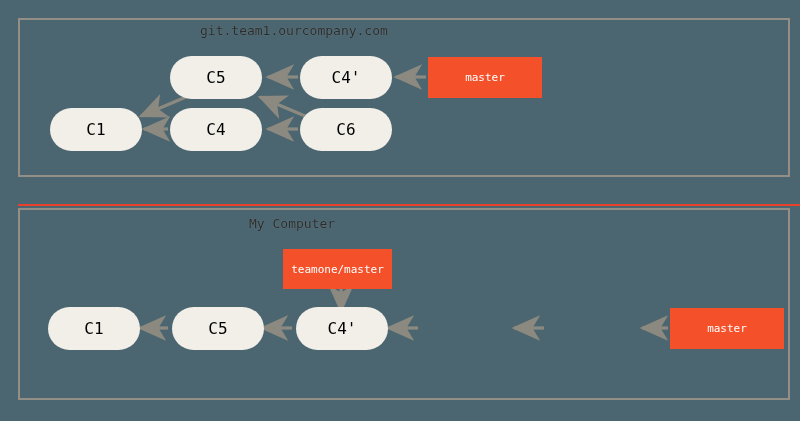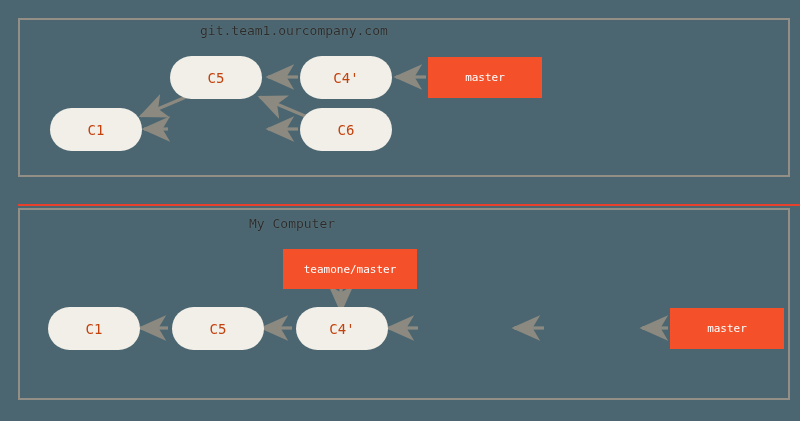--- a/index.html
+++ b/index.html
@@ -54,22 +54,22 @@
   #title-server { left: 200px; top: 23px; }
   #title-local  { left: 249px; top: 216px; }
 
   
   .commit {
     position: absolute;
     width: 92px;
     height: 43px;
     background: #f1efe8;
     border-radius: 22px;
-    color: #c2410c;
-    font-size: 14px;
+    color: #000000;
+    font-size: 16px;
     display: flex;
     align-items: center;
     justify-content: center;
     box-sizing: border-box;
     z-index: 3;
   }
 
   
   .refbox {
     position: absolute;
@@ -140,36 +140,37 @@
   <div class="panel" id="panel-server"></div>
 
   <div class="panel-title" id="title-server">git.team1.ourcompany.com</div>
 
   <div class="commit" style="left:170px; top:56px;">C5</div>
 
   <div class="commit" style="left:300px; top:56px;">C4'</div>
 
   <div class="commit" style="left:50px; top:108px;">C1</div>
 
+  <div class="commit" style="left:170px; top:108px;">C4</div>
 
   <div class="commit" style="left:300px; top:108px;text-align:center;">C6</div>
 
   <div class="refbox" style="left:428px; top:57px; width:114px; height:41px;">master</div>
 
   <div class="red-rule"></div>
 
   <div class="panel" id="panel-local"></div>
 
   <div class="panel-title" id="title-local">My Computer</div>
 
   <div class="commit" style="left:48px; top:307px;">C1</div>
 
   <div class="commit" style="left:172px; top:307px;">C5</div>
 
   <div class="commit" style="left:296px; top:307px;">C4'</div>
 
 
 
-  <div class="refbox" style="left:283px; top:249px; width:134px; height:40px;">teamone/master</div>
+  <div class="refbox" style="left:283px; top:249px; width:109px; height:40px;">teamone/master</div>
 
   <div class="refbox" style="left:670px; top:308px; width:114px; height:41px;">master</div>
 
 </div>
 
 </body></html>

